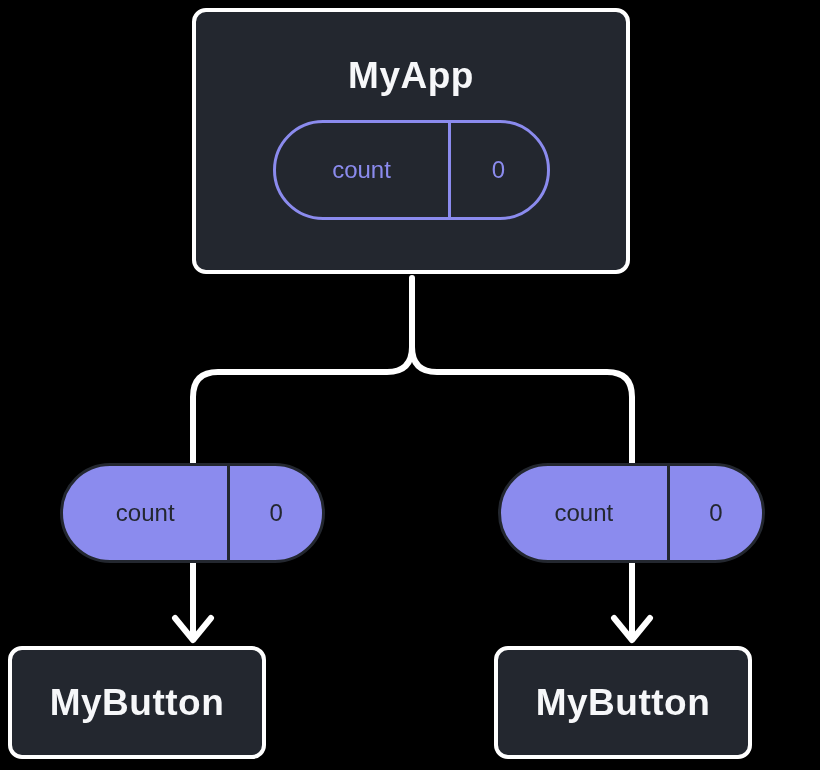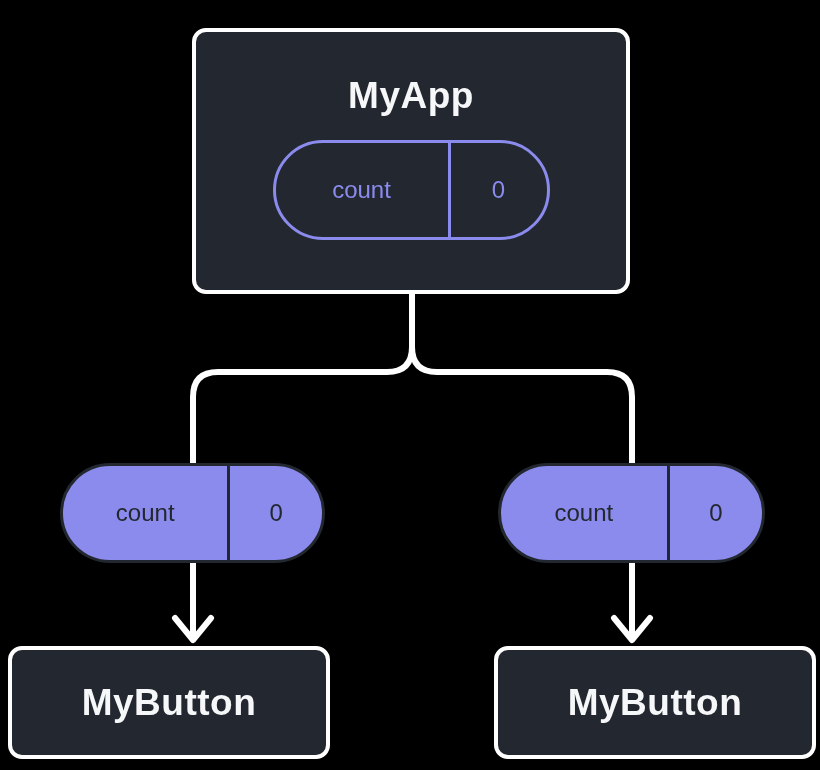--- a/index.html
+++ b/index.html
@@ -30,37 +30,37 @@
     stroke-linejoin: round;
   }
   .node {
     position: absolute;
     box-sizing: border-box;
     background: var(--node_fill, #23272f);
     border: 4px solid var(--node_border, #fff);
     border-radius: 14px;
   }
   .root-node {
-    left: 192px; top: 28px;
+    left: 192px; top: 8px;
     width: 438px; height: 266px;
     display: flex;
     flex-direction: column;
     align-items: center;
   }
   .node-title {
     color: var(--node_text, #f6f7f9);
     font-size: 37px;
     font-weight: 700;
     letter-spacing: 0.5px;
     line-height: 44px;
   }
   .root-node .node-title { margin-top: 42px; }
   .child-node {
     top: 646px;
-    width: 322px; height: 113px;
+    width: 258px; height: 113px;
     display: flex;
     align-items: center;
     justify-content: center;
   }
   .child-left  { left: 8px; }
   .child-right { left: 494px; }
 
   .pill {
     box-sizing: border-box;
     height: 100px;

